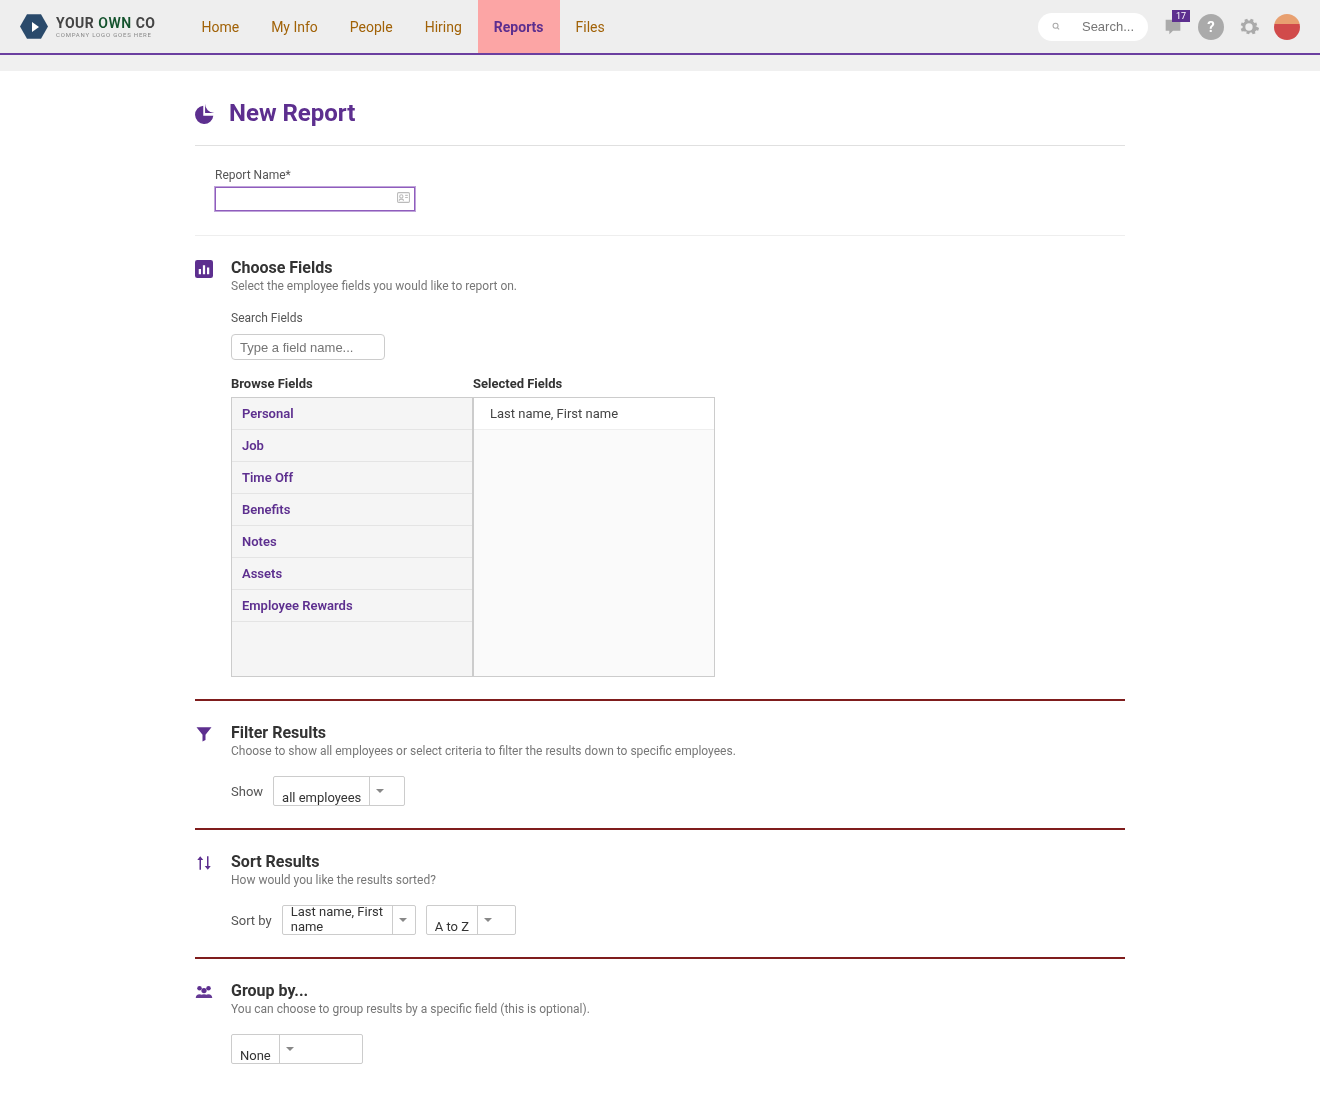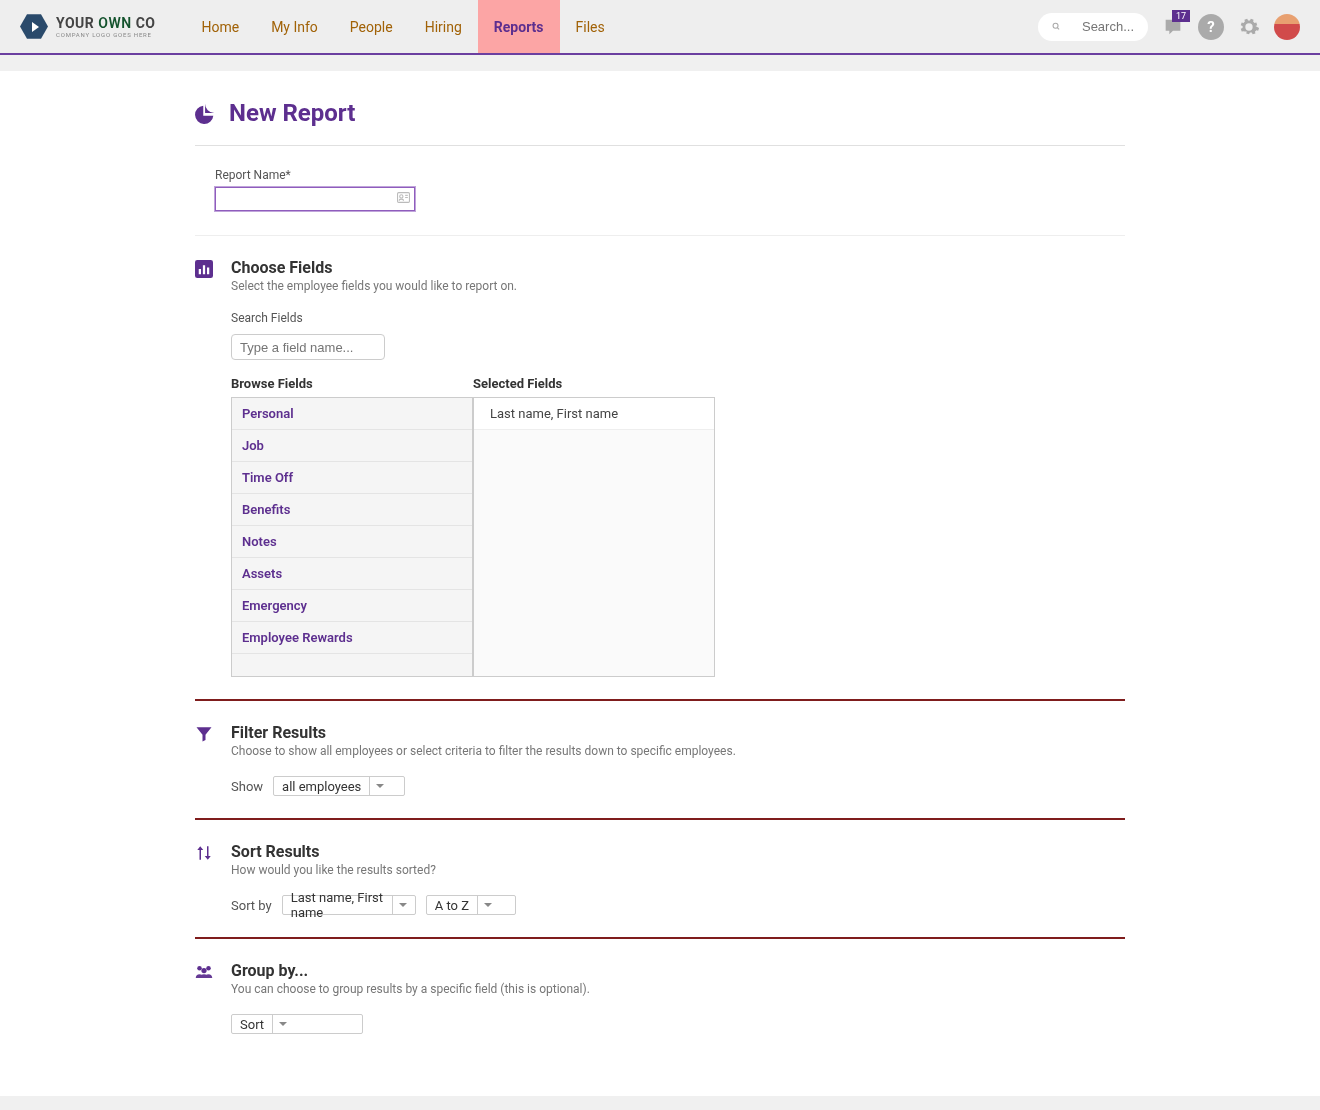--- a/index.html
+++ b/index.html
@@ -252,26 +252,26 @@
     display: flex;
     align-items: center;
     gap: 10px;
     margin-top: 18px;
   }
   .inline-label {
     font-size: 13px;
     color: #555;
   }
   .select {
-    height: 20px;
+    height: 30px;
     border: 1px solid #ccc;
     border-radius: 2px;
     background: #fff;
     display: flex;
-    align-items: center;
+    align-items: flex-end;
     padding: 0 8px;
     font-size: 13px;
     color: #333;
     cursor: pointer;
     position: relative;
   }
   .select .caret-box {
     border-left: 1px solid #ccc;
     padding-left: 6px;
     margin-left: 8px;
@@ -385,21 +385,20 @@
           <div class="fields-row">
             <div class="fields-col">
               <div class="fields-heading">Browse Fields</div>
               <div class="browse-list">
                 <div class="browse-item">Personal</div>
                 <div class="browse-item">Job</div>
                 <div class="browse-item">Time Off</div>
                 <div class="browse-item">Benefits</div>
                 <div class="browse-item">Notes</div>
                 <div class="browse-item">Assets</div>
-                <div class="browse-item">Emergency</div>
                 <div class="browse-item">Employee Rewards</div>
 
               </div>
             </div>
             <div class="fields-col">
               <div class="fields-heading">Selected Fields</div>
               <div class="selected-list">
                 <div class="selected-item">Last name, First name</div>
               </div>
             </div>
@@ -463,21 +462,21 @@
             <circle cx="18" cy="7" r="3"></circle>
             <circle cx="12" cy="10" r="3.5"></circle>
             <path d="M1 20c0-3 2-5 5-5s5 2 5 5zm12 0c0-3 2-5 5-5s5 2 5 5zm-7 0c0-3 2.5-5 6-5s6 2 6 5z" opacity="0.95"></path>
           </svg>
       </div>
       <div class="section-body">
         <div class="section-title">Group by...</div>
         <div class="section-sub">You can choose to group results by a specific field (this is optional).</div>
         <div class="inline-field">
           <div class="select" style="width:132px">
-            <span>Sort</span>
+            <span>None</span>
             <span class="caret-box">
                 <span class="caret-down"></span>
               </span>
           </div>
         </div>
       </div>
     </div>
 
   </div>
 </div>

